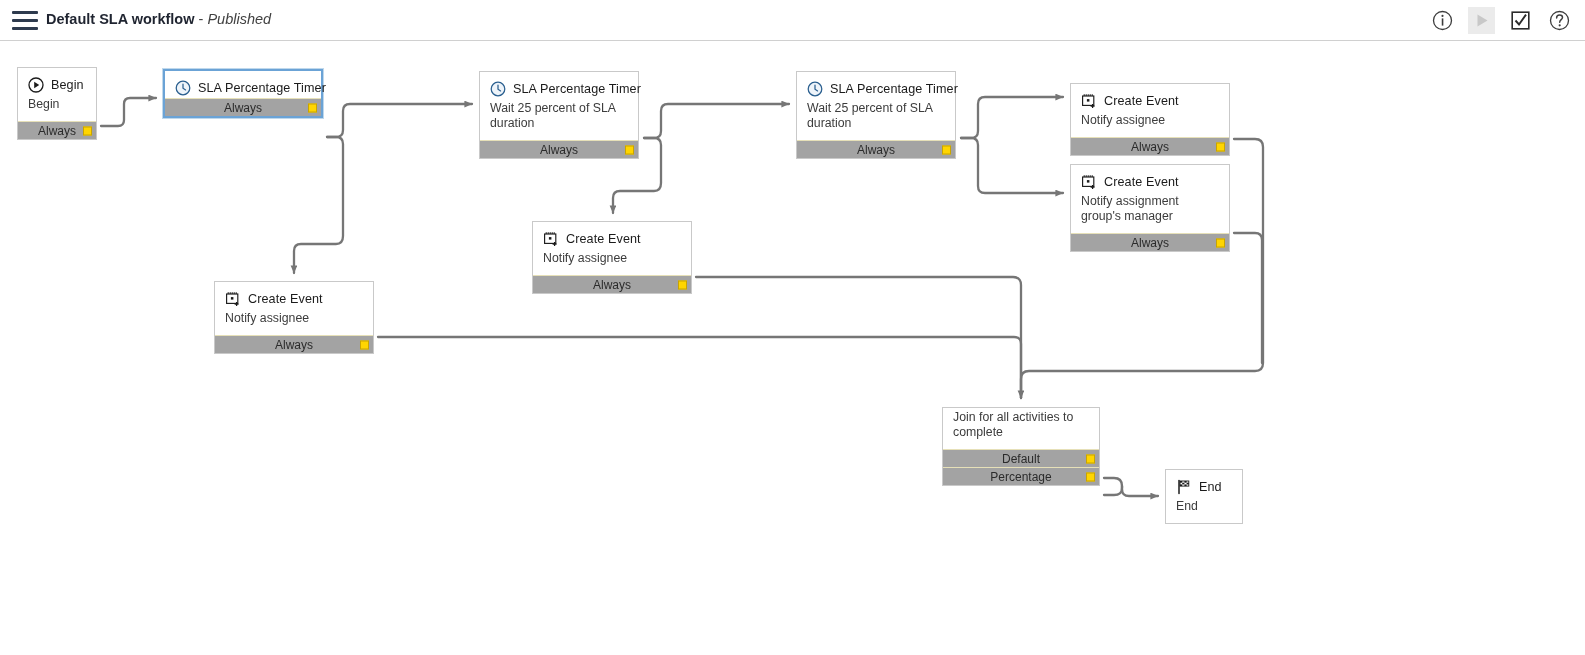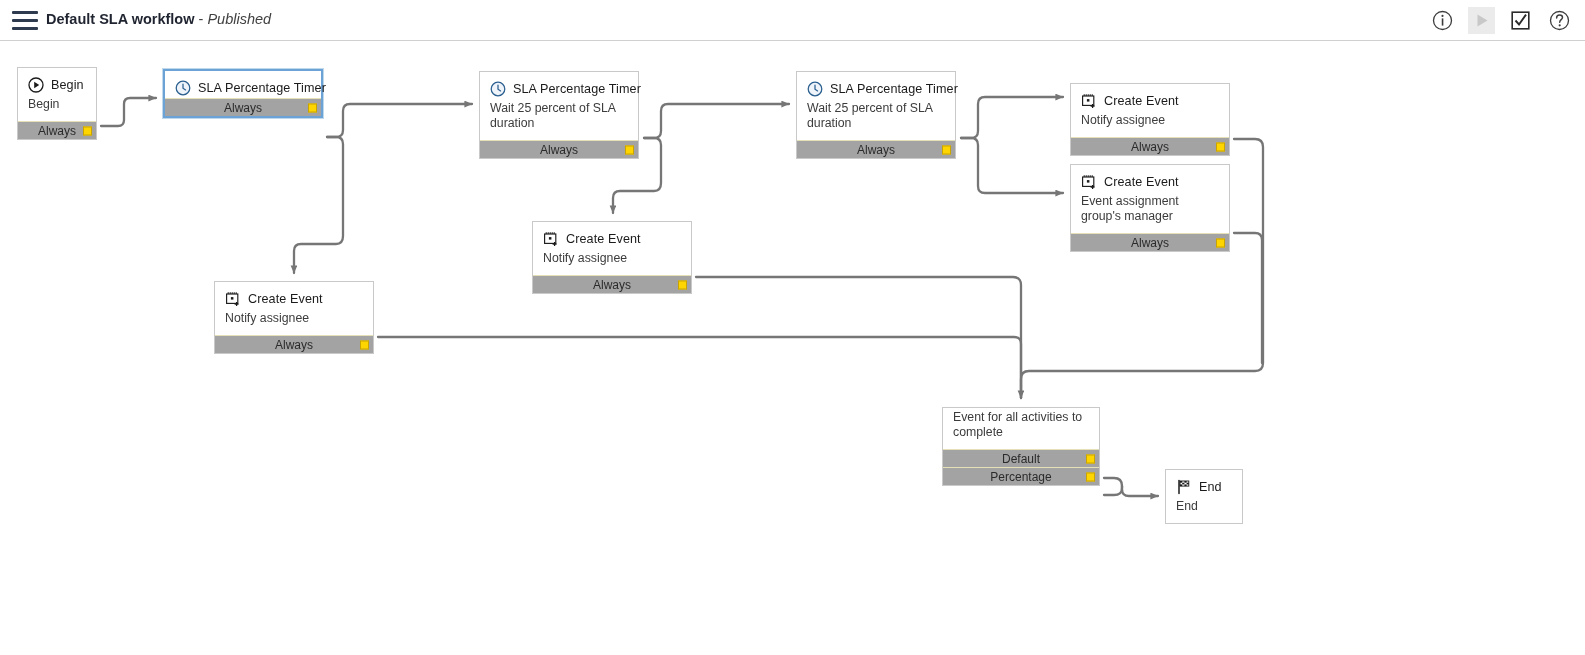--- a/index.html
+++ b/index.html
@@ -288,21 +288,21 @@
       <span class="node-ico">
         <svg width="16" height="16" viewBox="0 0 16 16">
           <rect x="1.6" y="3" width="11.2" height="9.4" fill="#ffffff" stroke="#1b1b1b" stroke-width="1.15"></rect>
           <path d="M3.2,3 V1.2 M5.2,3 V1.2 M7.2,3 V1.2 M9.2,3 V1.2 M11.2,3 V1.2" stroke="#1b1b1b" stroke-width="1"></path>
           <rect x="5.9" y="6.1" width="2.5" height="2.5" fill="#1b1b1b"></rect>
           <path d="M11.6,11 V15 M9.6,13 H13.6" stroke="#1b1b1b" stroke-width="1.25"></path>
         </svg>
       </span>
       <span class="node-title">Create Event</span>
     </div>
-    <div class="node-desc">Event assignment group's manager</div>
+    <div class="node-desc">Notify assignment group's manager</div>
     <div class="port-row">
       <span>Always</span>
       <span class="port-dot"></span>
     </div>
   </div>
 
   <div class="node" style="left:532px; top:180px; width:160px;">
     <div class="node-head">
       <span class="node-ico">
         <svg width="16" height="16" viewBox="0 0 16 16">
@@ -334,21 +334,21 @@
       <span class="node-title">Create Event</span>
     </div>
     <div class="node-desc">Notify assignee</div>
     <div class="port-row">
       <span>Always</span>
       <span class="port-dot"></span>
     </div>
   </div>
 
   <div class="node" style="left:942px; top:366px; width:158px;">
-    <div class="node-desc">Event for all activities to complete</div>
+    <div class="node-desc">Join for all activities to complete</div>
     <div class="port-row">
       <span>Default</span>
       <span class="port-dot"></span>
     </div>
     <div class="port-row">
       <span>Percentage</span>
       <span class="port-dot"></span>
     </div>
   </div>
 

